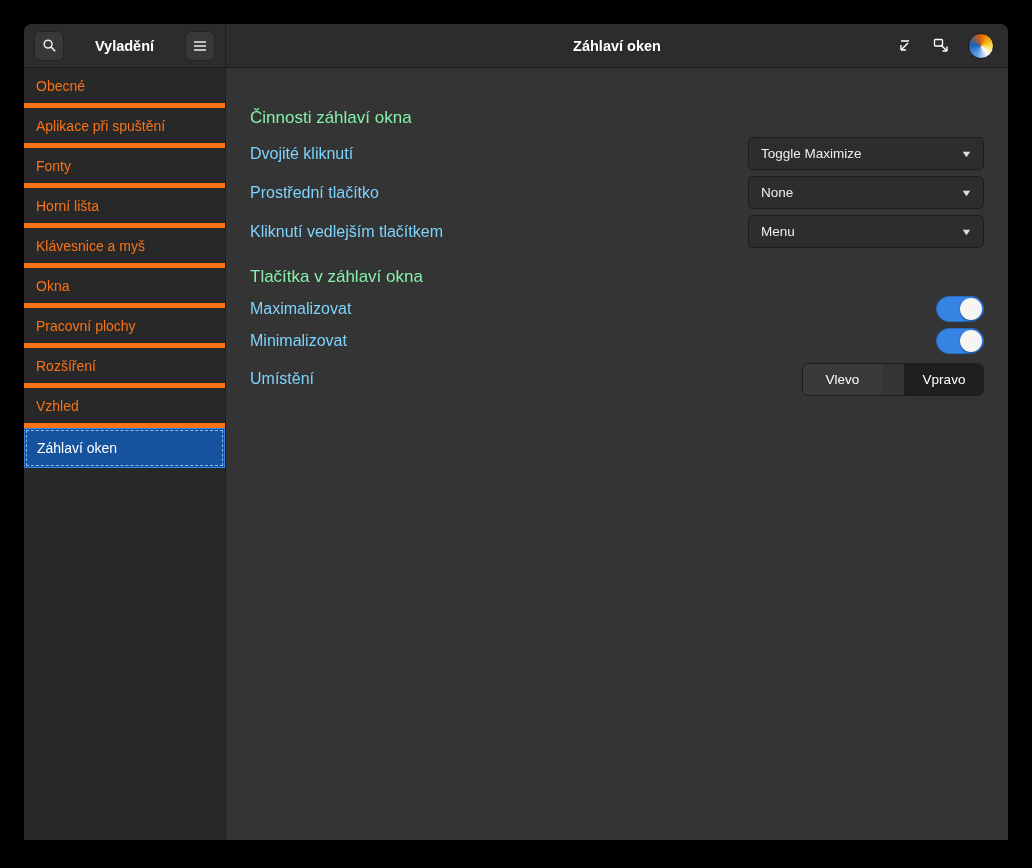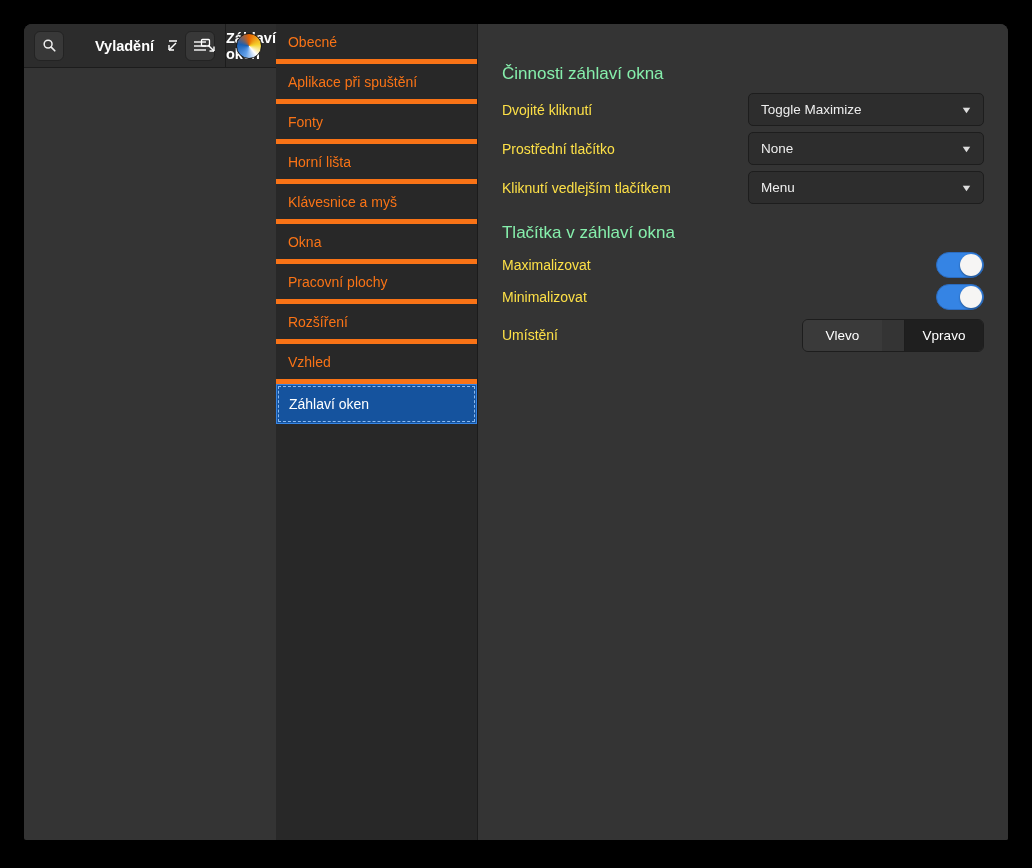--- a/index.html
+++ b/index.html
@@ -8,21 +8,21 @@
     background: #000;
     font-family: "Liberation Sans", "DejaVu Sans", sans-serif;
     overflow: hidden;
   }
   .window {
     position: absolute; left: 24px; top: 24px;
     width: 984px; height: 816px;
     background: #343434;
     border-radius: 8px 8px 2px 2px;
     overflow: hidden;
-    display: flex; flex-direction: row;
+    display: flex; flex-direction: column;
   }
   
   .headerbar {
     height: 44px; display: flex; flex: 0 0 44px;
     background: #2c2c2c;
     border-bottom: 1px solid #1c1c1c;
   }
   .header-left {
     width: 202px; flex: 0 0 202px;
     display: flex; align-items: center; justify-content: space-between;
@@ -85,21 +85,21 @@
     font-size: 17px; font-weight: normal; color: #86efac;
     height: 20px; line-height: 20px; margin-bottom: 6px;
   }
   .section-heading.second { margin-top: 16px; }
   .row {
     height: 39px;
     display: flex; align-items: center; justify-content: space-between;
   }
   .row.compact { height: 32px; }
   .row.placement { height: 44px; }
-  .row-label { font-size: 14px; color: #fde047; }
+  .row-label { font-size: 16px; color: #7dd3fc; }
   
   .dropdown {
     width: 236px; height: 33px;
     background: #2d2d2d;
     border: 1px solid #1d1d1d;
     border-radius: 5px;
     color: #eee; font-size: 13.5px;
     font-family: inherit;
     display: flex; align-items: center; justify-content: space-between;
     padding: 8px 12px;

